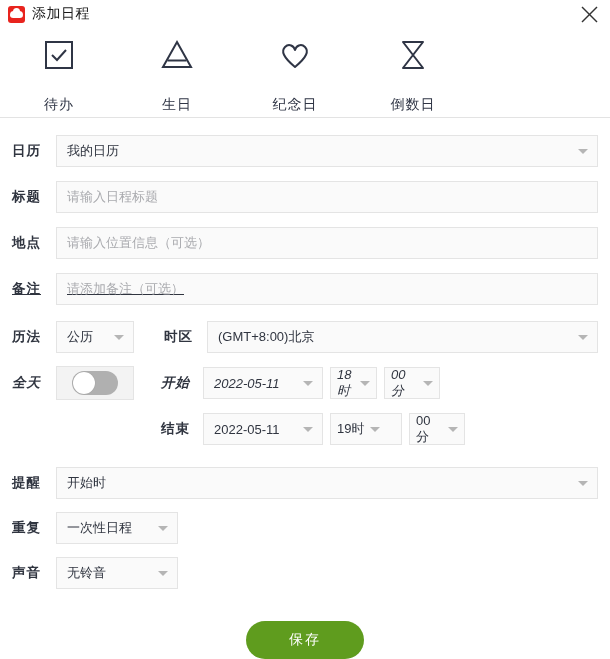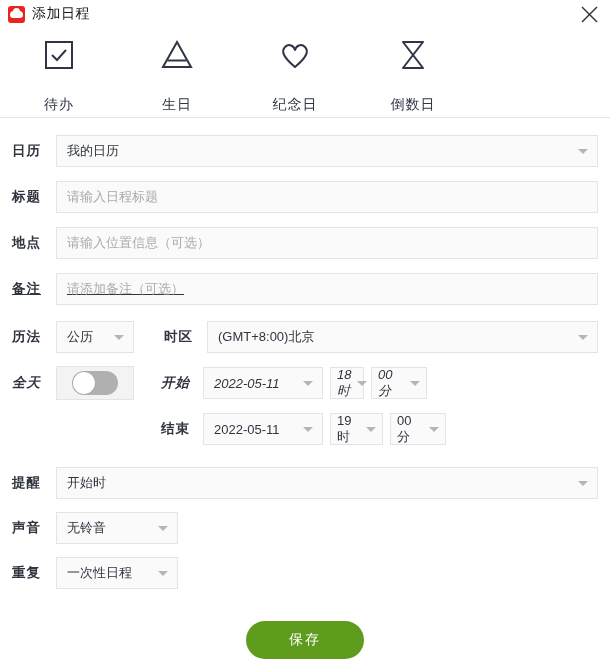--- a/index.html
+++ b/index.html
@@ -233,69 +233,69 @@
       <div class="toggle-track">
         <div class="toggle-knob"></div>
       </div>
     </div>
 
     <div class="sublbl" style="margin-left:27px;margin-right:13px;">开始</div>
     <div class="field" style="width:120px;">
       <span>2022-05-11</span>
       <span class="caret"></span>
     </div>
-    <div class="field" style="width:34px;margin-left:7px;padding:0 6px;">
+    <div class="field" style="width:47px;margin-left:7px;padding:0 6px;">
       <span>18时</span>
       <span class="caret inline"></span>
     </div>
     <div class="field" style="width:56px;margin-left:7px;padding:0 6px;">
       <span>00分</span>
       <span class="caret inline"></span>
     </div>
   </div>
 
   <div class="row" style="margin-top:13px;">
     <div class="lbl"></div>
     <div style="width:78px;flex:0 0 78px;"></div>
     <div class="sublbl" style="margin-left:27px;margin-right:13px;">结束</div>
     <div class="field" style="width:120px;">
       <span>2022-05-11</span>
       <span class="caret"></span>
     </div>
-    <div class="field" style="width:53px;margin-left:7px;padding:0 6px;">
+    <div class="field" style="width:72px;margin-left:7px;padding:0 6px;">
       <span>19时</span>
       <span class="caret inline"></span>
     </div>
     <div class="field" style="width:56px;margin-left:7px;padding:0 6px;">
       <span>00分</span>
       <span class="caret inline"></span>
     </div>
   </div>
 
   <div class="row" style="margin-top:22px;">
     <div class="lbl">提醒</div>
     <div class="field grow">
       <span>开始时</span>
       <span class="caret"></span>
     </div>
   </div>
 
   <div class="row" style="margin-top:13px;">
+    <div class="lbl">重复</div>
+    <div class="field" style="width:122px;">
+      <span>一次性日程</span>
+      <span class="caret"></span>
+    </div>
+  </div>
+
+  <div class="row" style="margin-top:13px;">
     <div class="lbl">声音</div>
     <div class="field" style="width:122px;">
       <span>无铃音</span>
       <span class="caret"></span>
     </div>
   </div>
 
-  <div class="row" style="margin-top:13px;">
-    <div class="lbl">重复</div>
-    <div class="field" style="width:122px;">
-      <span>一次性日程</span>
-      <span class="caret"></span>
-    </div>
-  </div>
-
   <div class="save-wrap" style="margin-top:32px;">
     <button class="save-btn">保存</button>
   </div>
 
 </div>
 
 </body></html>

